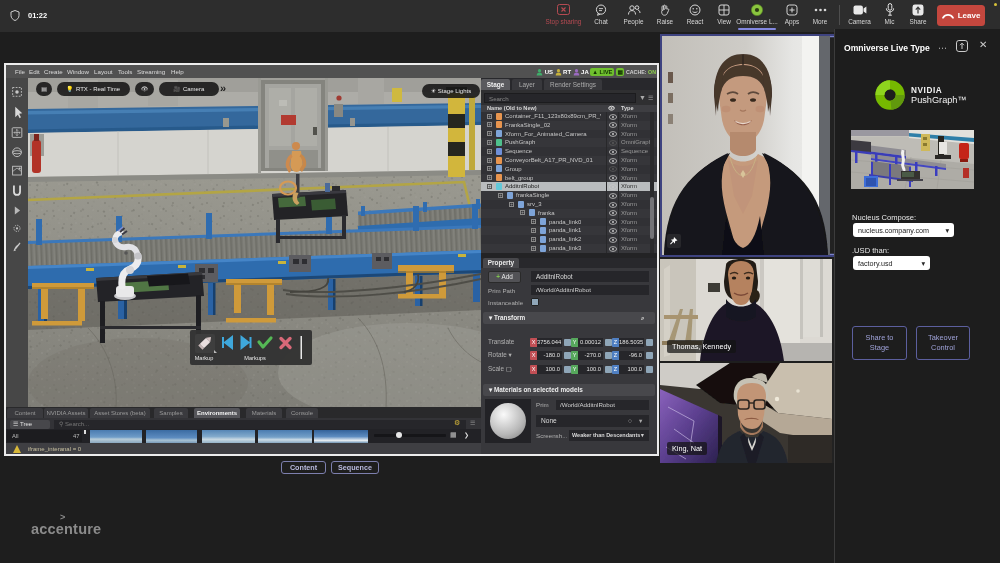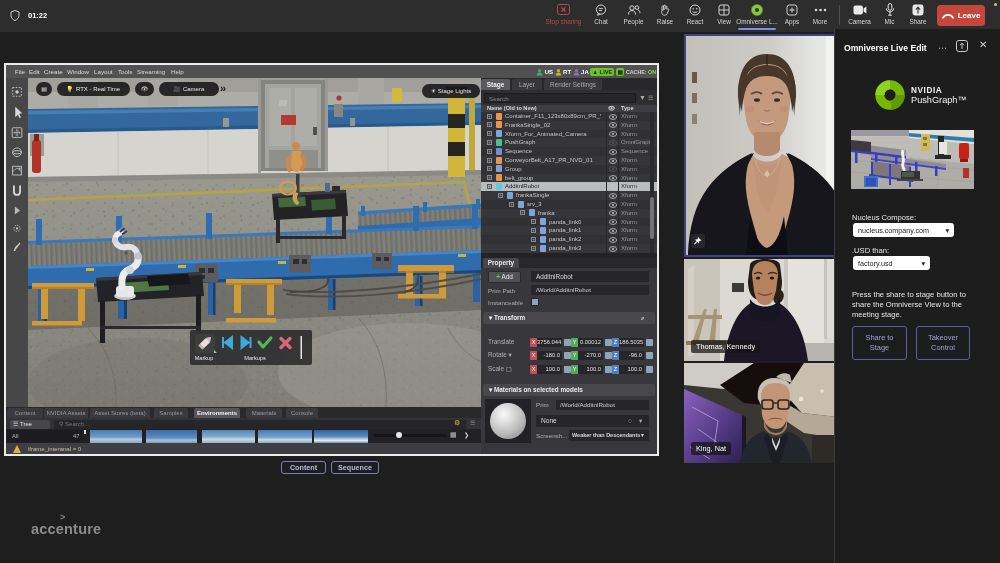--- a/index.html
+++ b/index.html
@@ -15,21 +15,21 @@
 #menubar span{margin-right:0}
 
 #ltool{position:absolute;left:0px;top:13px;width:22px;height:376px;background:#474747}
 
 #viewport{position:absolute;left:22px;top:13px;width:453px;height:329px;overflow:hidden;background:#8f8f8b}
 
 #rpanel{position:absolute;left:475px;top:13px;width:176px;height:376px;background:#2f2f31}
 
 #browser{position:absolute;left:0px;top:342px;width:475px;height:47px;background:#2a2a2a}
 
-.tile{position:absolute;left:684px;width:206px;overflow:hidden;background:#222}
+.tile{position:absolute;left:660px;width:206px;overflow:hidden;background:#222}
 .nametag{position:absolute;left:7px;bottom:8px;background:rgba(20,20,20,0.72);color:#fff;font-size:7.3px;padding:2px 5px;border-radius:2px;white-space:nowrap}
 
 #sidepanel{position:absolute;left:834px;top:29px;width:166px;height:534px;background:#1d1d1d;border-left:1px solid #3c3c3c}
 .drop{background:#fff;border-radius:3px;color:#242424;font-size:7.2px;display:flex;align-items:center;padding:0 5px;justify-content:space-between}
 .srow{left:0;width:176px;height:8.8px;font-size:6px}
 .btab{top:1px;height:10px;background:#3a3a3e;color:#9a9a9a;font-size:6px;text-align:center;line-height:10px;border-radius:2px 2px 0 0}
 .thmb{top:22.5px;height:13px}
 .pill{height:14px;background:rgba(22,22,22,0.88);border-radius:7px;color:#e8e8e8;font-size:6px;text-align:center;line-height:14px;white-space:nowrap}
 .obtn{position:absolute;border:1px solid #5c5f9e;border-radius:3px;color:#9fa2d8;font-size:7.4px;text-align:center;display:flex;align-items:center;justify-content:center;line-height:1.35}
 </style></head><body>
@@ -825,21 +825,21 @@
 <path d="M89 40 L94 40" stroke="#2c2620" stroke-width="1.4"></path>
 <path d="M84 57 C87 55.5 96 55.5 99 57 C97 54 86 54 84 57 Z" fill="#8c5a42"></path>
 <path d="M80 56 C82 66 86 70 92 70 C98 70 101 66 103 56 L103 64 C100 70 96 72 92 72 C88 72 83 70 80 64 Z" fill="#a5795c"></path>
 <path d="M56 100 C60 80 68 72 80 68 L86 74 L98 74 L103 68 C116 72 124 80 128 100 Z" fill="#23252f"></path>
 <path d="M88 74 L92 84 L96 74 L95 92 L89 92 Z" fill="#d8d6d0"></path>
 <path d="M84 70 L92 88 L100 70 L104 74 L96 100 L88 100 L80 74 Z" fill="#1c1e28"></path>
 </g>
 </svg><div class="nametag">King, Nat</div></div>
 
 <div id="sidepanel">
-  <div class="abs" style="left:9px;top:14px;color:#fff;font-size:8.6px;font-weight:bold">Omniverse Live Edit</div>
+  <div class="abs" style="left:9px;top:14px;color:#fff;font-size:8.6px;font-weight:bold">Omniverse Live Type</div>
   <div class="abs" style="left:103px;top:14px;color:#ccc;font-size:9px;letter-spacing:1px">⋯</div>
   <svg class="abs" style="left:121px;top:11px" width="12" height="12" viewBox="0 0 12 12">
         <rect x="0.5" y="0.5" width="11" height="11" rx="2.4" fill="none" stroke="#ccc"></rect>
         <path d="M6 9 V3.4 M4 5.2 L6 3.2 L8 5.2" fill="none" stroke="#ccc"></path>
       </svg>
   <div class="abs" style="left:144px;top:10px;color:#ccc;font-size:10px">✕</div>
 
   <svg class="abs" style="left:40px;top:51px" width="30" height="30" viewBox="0 0 30 30">
     <circle cx="15" cy="15" r="10.2" fill="none" stroke="#76b900" stroke-width="9"></circle>
     <path d="M5 15 A10.2 10.2 0 0 1 15 4.8" fill="none" stroke="#8ed41e" stroke-width="9"></path>
@@ -890,21 +890,20 @@
         <rect x="15" y="48" width="10" height="8" fill="#2e54b0"></rect>
 <path d="M52 20 C50 26 54 28 52 33 C50 37 54 38 53 41" stroke="#f2f2f2" stroke-width="3" fill="none"></path>
 <rect x="50" y="41" width="19" height="8" fill="#34322f"></rect>
         <rect x="51" y="42" width="12" height="5" fill="#4a5a46"></rect>
 <rect x="46" y="49" width="26" height="2" fill="#44424a"></rect>
 </svg>
   <div class="abs" style="left:17px;top:184px;color:#e8e8e8;font-size:7.6px">Nucleus Compose:</div>
   <div class="drop abs" style="left:18px;top:194px;width:101px;height:14px">nucleus.company.com<span>▾</span></div>
   <div class="abs" style="left:17px;top:217px;color:#e8e8e8;font-size:7.6px">.USD than:</div>
   <div class="drop abs" style="left:18px;top:227px;width:77px;height:14px">factory.usd<span>▾</span></div>
-  <div class="abs" style="left:17px;top:261px;width:126px;color:#e4e4e4;font-size:7.6px;line-height:1.34">Press the share to stage button to share the Omniverse View to the meeting stage.</div>
   <div class="obtn" style="left:17px;top:297px;width:55px;height:34px">Share to<br>Stage</div>
   <div class="obtn" style="left:81px;top:297px;width:54px;height:34px">Takeover<br>Control</div>
 </div>
 
 <div class="abs" style="left:281px;top:461px;width:45px;height:13px;border:1px solid #7d7fae;border-radius:3px;color:#b9bade;font-size:7.2px;font-weight:bold;text-align:center;line-height:12px">Content</div>
 <div class="abs" style="left:331px;top:461px;width:48px;height:13px;border:1px solid #7d7fae;border-radius:3px;color:#b9bade;font-size:7.2px;font-weight:bold;text-align:center;line-height:12px">Sequence</div>
 <div class="abs" style="left:31px;top:521px;color:#8b8b8b;font-size:14.5px;font-weight:bold;letter-spacing:0.2px">accenture</div>
 <div class="abs" style="left:60px;top:512px;color:#8b8b8b;font-size:9px;font-weight:bold">&gt;</div>
 </div>
 

